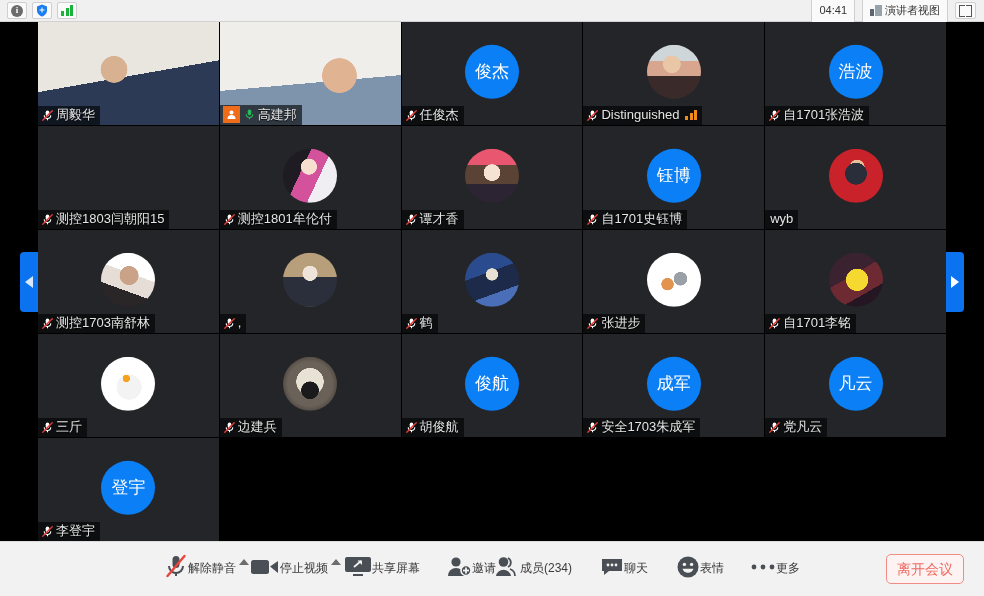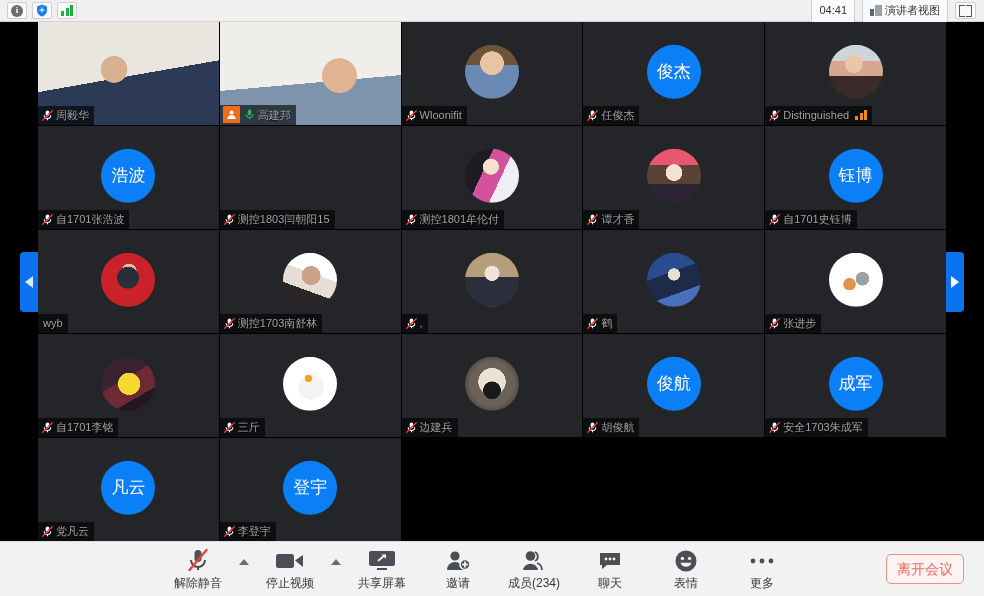--- a/index.html
+++ b/index.html
@@ -72,21 +72,21 @@
     color:#ffffff;font-size:17px;letter-spacing:0px;line-height:1;
   }
 
   .namebar{
     position:absolute;left:0;bottom:0;max-width:100%;
     background:rgba(0,0,0,0.62);
     display:flex;align-items:center;gap:2px;
     padding:1px 5px 2px 3px;box-sizing:border-box;
   }
   .nm{
-    color:#a3a3a3;font-size:11px;line-height:16px;white-space:nowrap;
+    color:#e5e5e5;font-size:13px;line-height:16px;white-space:nowrap;
     text-shadow:0 1px 1px rgba(0,0,0,.9);
   }
   .hostbadge{
     width:17px;height:17px;background:#ef6c1b;margin-right:1px;
     display:flex;align-items:center;justify-content:center;flex:0 0 auto;
   }
   .micwrap{width:13px;height:15px;flex:0 0 auto;display:block;}
   .netbars{display:flex;align-items:flex-end;gap:1.5px;height:10px;margin-left:4px;}
   .netbars i{display:block;width:3px;background:#f08a1d;}
   .netbars i:nth-child(1){height:4px;}
@@ -105,21 +105,21 @@
   .pager.right .tri{border-top:6px solid transparent;border-bottom:6px solid transparent;border-left:8px solid #fff;}
 
   
   .toolbar{
     position:absolute;left:0;bottom:0;width:984px;height:55px;
     background:#f2f2f2;border-top:1px solid #dcdcdc;
     display:flex;align-items:center;box-sizing:border-box;
   }
   .tools{display:flex;align-items:flex-end;margin-left:160px;gap:0;}
   .tool{
-    display:flex;flex-direction:column;align-items:center;justify-content:flex-end;
+    display:flex;flex-direction:row;align-items:center;justify-content:flex-end;
     width:76px;height:50px;padding-bottom:4px;box-sizing:border-box;cursor:default;
   }
   .tool .ic{height:26px;display:flex;align-items:center;justify-content:center;}
   .tool .lbl{font-size:12px;color:#3a3a3a;line-height:14px;margin-top:2px;white-space:nowrap;}
   .caret{
     width:16px;height:50px;display:flex;align-items:center;justify-content:center;
     padding-bottom:14px;box-sizing:border-box;
   }
   .caret .ar{width:0;height:0;border-left:5px solid transparent;border-right:5px solid transparent;border-bottom:6px solid #6d6d6d;}
   .leave{
@@ -202,34 +202,20 @@
               <svg class="micwrap" viewBox="0 0 22 22">
                 <rect x="8" y="2.5" width="6" height="10" rx="3" fill="#24bb5b"></rect>
                 <path d="M5.5 10.5 a5.5 5.5 0 0 0 11 0" fill="none" stroke="#24bb5b" stroke-width="1.8"></path>
                 <rect x="10.1" y="15.5" width="1.8" height="3.6" fill="#24bb5b"></rect>
               </svg>
             </span>
             <span class="nm">高建邦</span>
           </div>
         </div>
         <div class="tile">
-          <div class="avatar" style="background-image:radial-gradient(circle at 50% 34%,#e8c4a4 0 26%,rgba(0,0,0,0) 27%),linear-gradient(180deg,#6d5338 0 38%,#6a8ab5 38% 100%);background-size:cover;"></div>
-          <div class="namebar">
-            <span>
-              <svg class="micwrap" viewBox="0 0 22 22">
-                <rect x="8" y="2.5" width="6" height="10" rx="3" fill="#ffffff"></rect>
-                <path d="M5.5 10.5 a5.5 5.5 0 0 0 11 0" fill="none" stroke="#ffffff" stroke-width="1.8"></path>
-                <rect x="10.1" y="15.5" width="1.8" height="3.6" fill="#ffffff"></rect>
-                <path d="M3 19 L19 3" stroke="#e23b35" stroke-width="2.4" stroke-linecap="round"></path>
-              </svg>
-            </span>
-            <span class="nm">Wloonifit</span>
-          </div>
-        </div>
-        <div class="tile">
           <div class="avatar initials">俊杰</div>
           <div class="namebar">
             <span>
               <svg class="micwrap" viewBox="0 0 22 22">
                 <rect x="8" y="2.5" width="6" height="10" rx="3" fill="#ffffff"></rect>
                 <path d="M5.5 10.5 a5.5 5.5 0 0 0 11 0" fill="none" stroke="#ffffff" stroke-width="1.8"></path>
                 <rect x="10.1" y="15.5" width="1.8" height="3.6" fill="#ffffff"></rect>
                 <path d="M3 19 L19 3" stroke="#e23b35" stroke-width="2.4" stroke-linecap="round"></path>
               </svg>
             </span>

